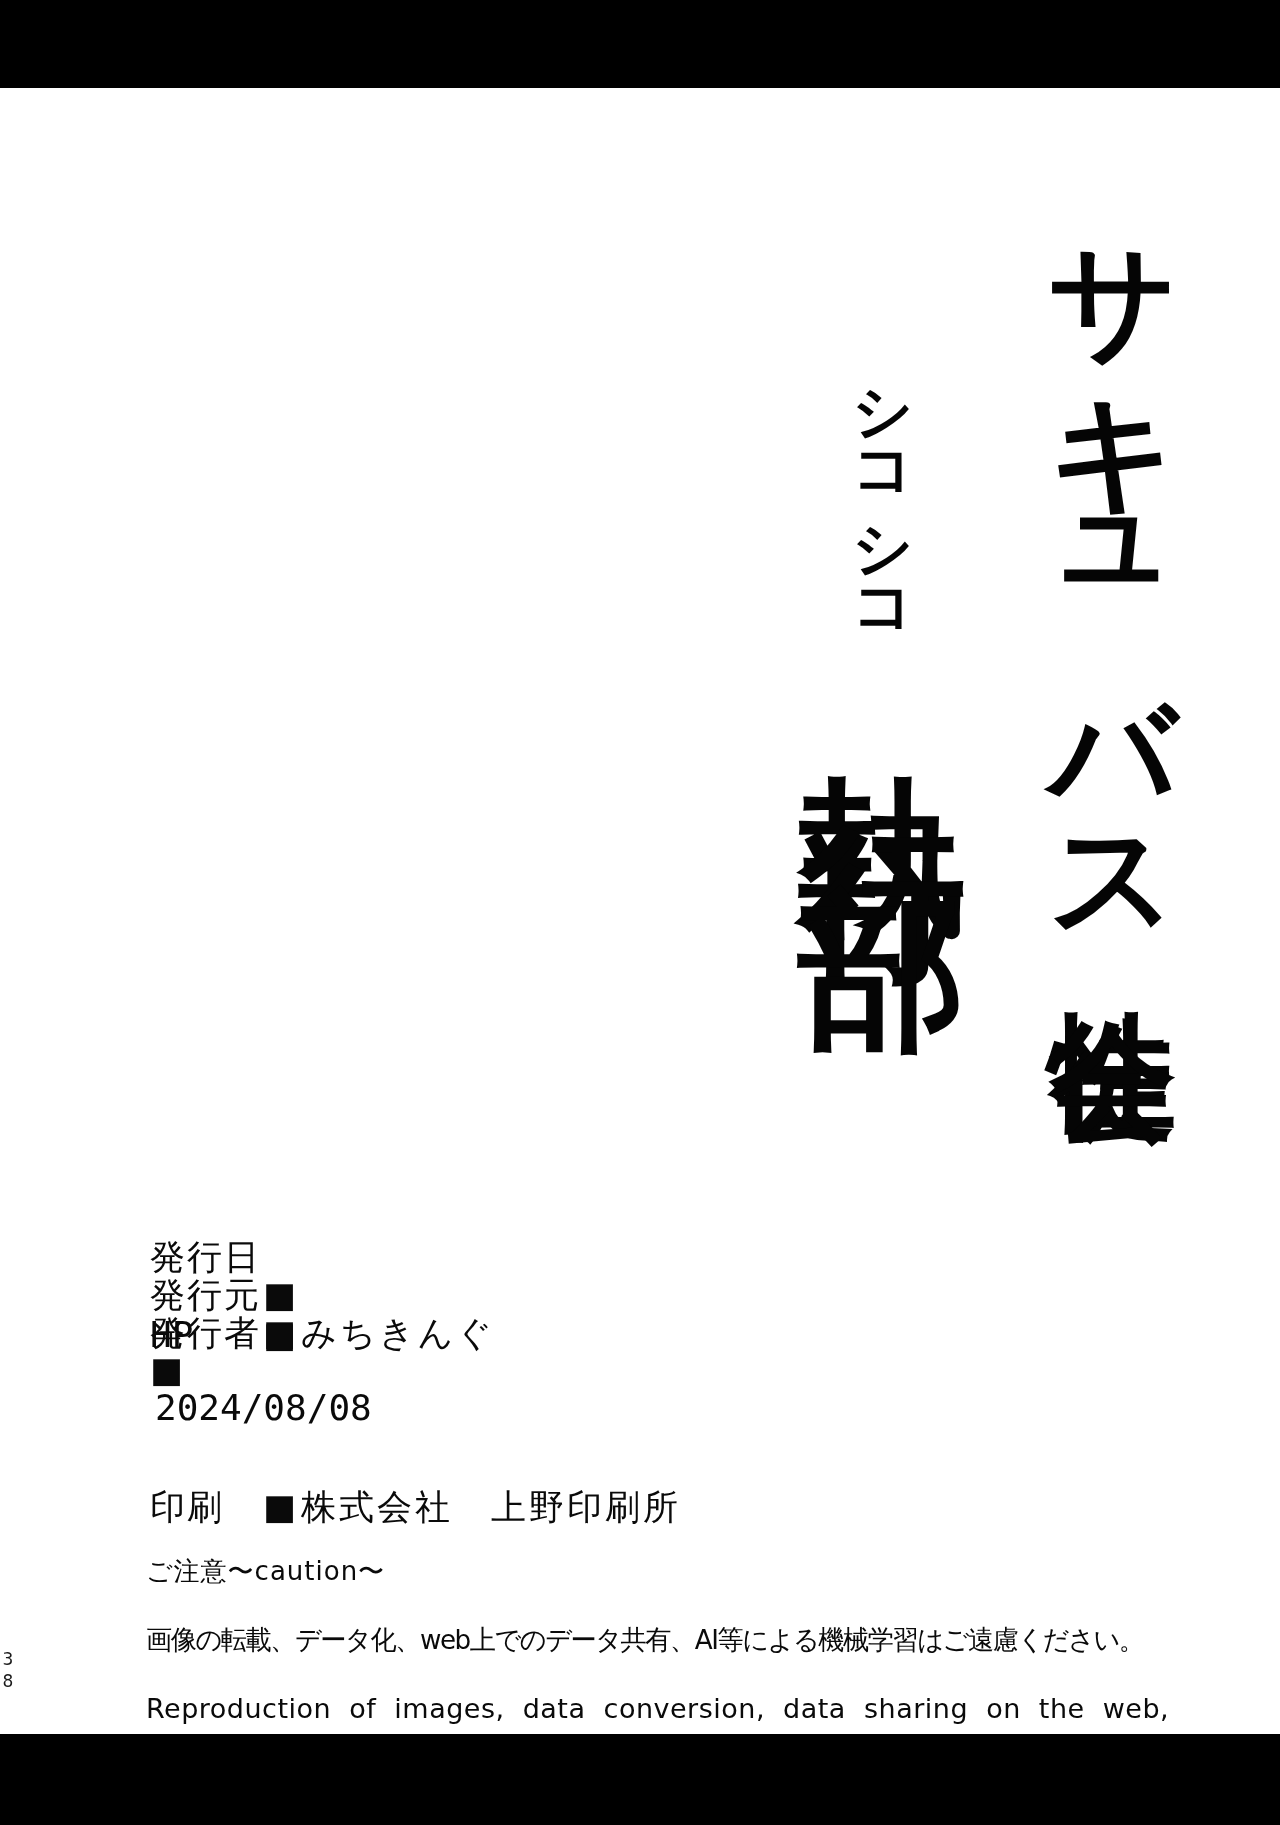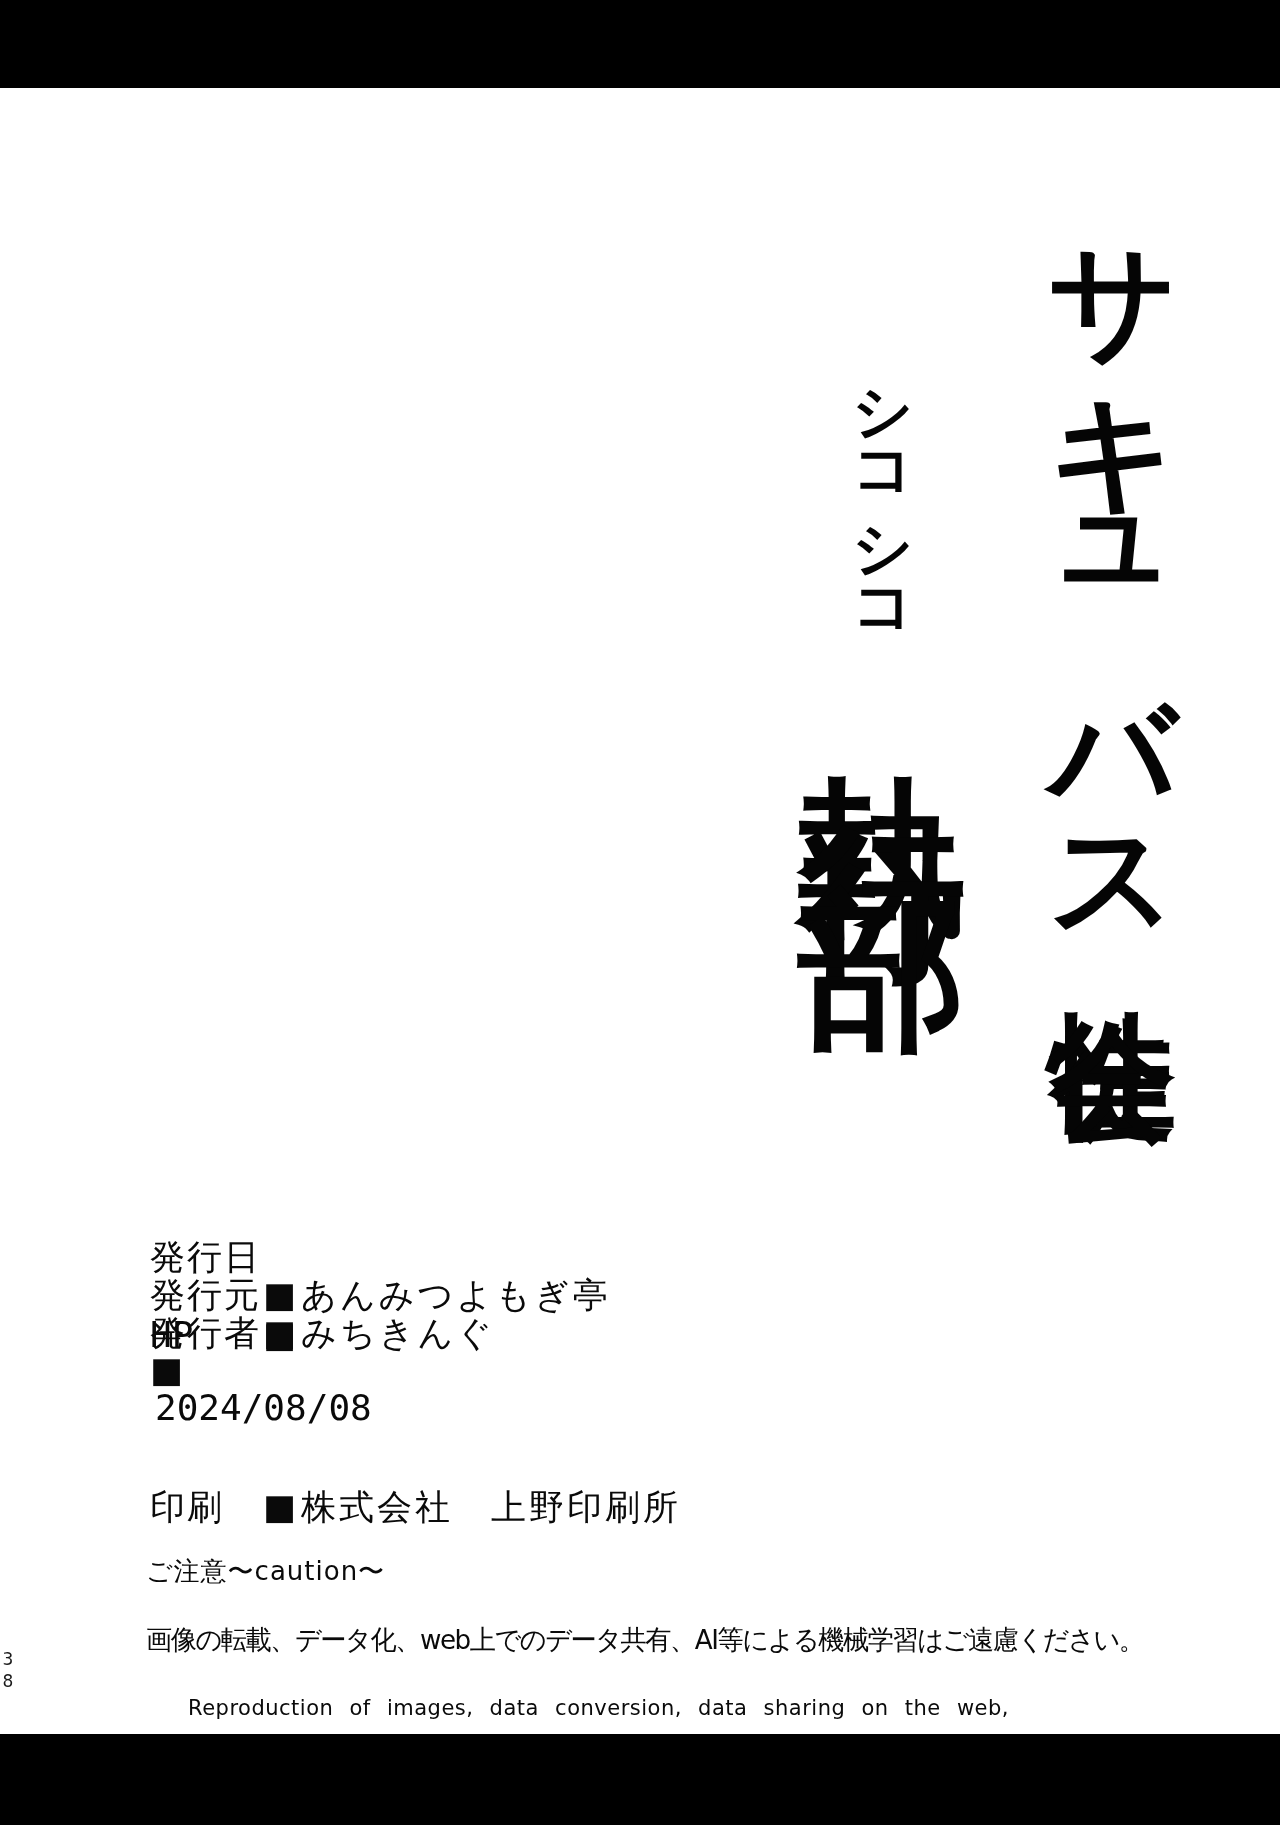--- a/index.html
+++ b/index.html
@@ -110,25 +110,24 @@
     letter-spacing: 1px;
   }
   #caution-ja {
     font-size: 27px;
     line-height: 31px;
     letter-spacing: -1.5px;
     transform: scaleX(0.97);
     transform-origin: left center;
   }
   .caution-en {
-    font-size: 21px;
+    font-size: 27px;
     line-height: 31px;
     letter-spacing: 0.5px;
     word-spacing: 9px;
-    margin-left: 42px;
   }
 
   
   #page-number {
     position: absolute;
     left: 1px;
     top: 1649px;
     writing-mode: vertical-rl;
     text-orientation: upright;
     font-size: 17px;
@@ -156,21 +155,20 @@
 
     <div id="colophon-row-0" class="colophon-row">
       <span class="row-label">発行日</span>
       <span class="row-marker">■</span>
       <span class="row-value mono">2024/08/08</span>
     </div>
 
     <div id="colophon-row-1" class="colophon-row">
       <span class="row-label">発行元</span>
       <span class="row-marker">■</span>
-      <span class="row-value">あんみつよもぎ亭</span>
     </div>
 
     <div id="colophon-row-2" class="colophon-row">
       <span class="row-label">発行者</span>
       <span class="row-marker">■</span>
       <span class="row-value">みちきんぐ</span>
     </div>
 
     <div id="colophon-row-3" class="colophon-row">
       <span class="row-label mono">HP</span>

